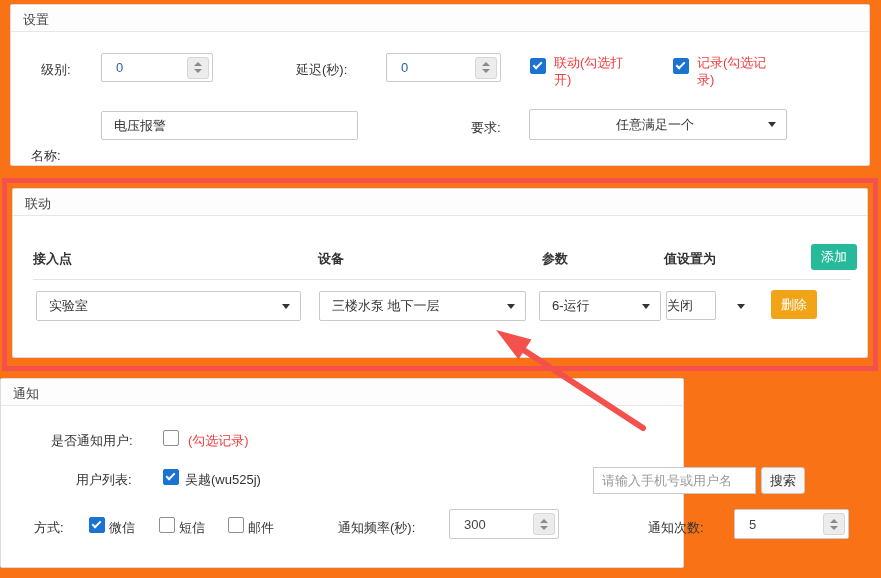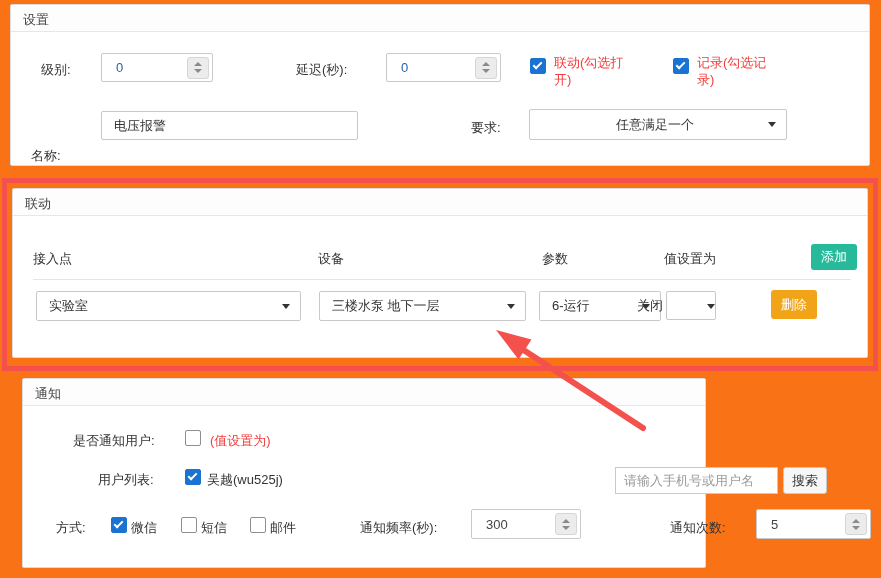--- a/index.html
+++ b/index.html
@@ -5,21 +5,21 @@
   * { margin:0; padding:0; box-sizing:border-box; }
   html,body { background:#fff; }
   body { font-family:"Liberation Sans","DejaVu Sans",sans-serif; color:#333; }
   .page { position:relative; width:881px; height:578px; overflow:hidden; background:#f97316; }
 
   .panel { position:absolute; background:#fff; border:1px solid #dcdcdc; border-radius:2px; }
   .panel-header { position:absolute; left:0; top:0; right:0; height:27px; border-bottom:1px solid #e7e7e7; background:#fdfdfd; }
   .panel-title { position:absolute; left:12px; top:6px; font-size:13px; color:#444; }
 
   .lbl { position:absolute; font-size:13px; color:#333; white-space:nowrap; }
-  .lbl.bold { font-weight:normal; }
+  .lbl.bold { font-weight:bold; }
   .lbl.red { color:#f23c3c; }
 
   
   .spin-input { position:absolute; background:#fff; border:1px solid #c9c9c9; border-radius:2px; display:flex; align-items:center; }
   .spin-value { flex:1; padding-left:14px; font-size:13px; color:#2b5fa3; }
   .spin-value.dark { color:#444; }
   .spinner { width:22px; height:22px; margin-right:3px; background:#ececec; border:1px solid #d6d6d6; border-radius:3px;
              display:flex; flex-direction:column; align-items:center; justify-content:center; gap:3px; cursor:pointer; }
   .chev { width:0; height:0; border-left:4px solid transparent; border-right:4px solid transparent; }
   .chev.up   { border-bottom:4px solid #8a8a8a; }
@@ -28,21 +28,21 @@
   
   .text-input { position:absolute; background:#fff; border:1px solid #c9c9c9; border-radius:2px;
                 font-size:13px; color:#333; padding-left:12px; display:flex; align-items:center; }
 
   
   .select { position:absolute; background:#fff; border:1px solid #c9c9c9; border-radius:2px;
             display:flex; align-items:center; cursor:pointer; }
   .select .select-value { flex:1; padding-left:12px; font-size:13px; color:#333; white-space:nowrap; overflow:hidden; }
   .select .caret { width:0; height:0; border-left:4px solid transparent; border-right:4px solid transparent;
                    border-top:5px solid #333; margin-right:10px; }
-  .select.small { justify-content:flex-end;gap:42px; }
+  .select.small { justify-content:space-between;gap:42px; }
   .select.small .select-value { flex:none; padding-left:0; }
   .select.small .caret { margin:1px 0 0 2px; }
 
   
   .cb { position:absolute; width:16px; height:16px; background:#fff; border:1px solid #8f8f8f; border-radius:2px; cursor:pointer; }
   .cb.checked { background:#1a73d1; border-color:#1a73d1; }
   .cb .check { display:block; width:9px; height:5px; border-left:2px solid #fff; border-bottom:2px solid #fff;
                transform:rotate(-45deg); margin:3px 0 0 2px; }
 
   
@@ -145,28 +145,28 @@
     </div>
 
     <div class="select small" style="left:653px; top:102px; width:50px; height:29px;">
       <span class="select-value">关闭</span>
       <i class="caret"></i>
     </div>
 
     <button class="btn btn-del" style="left:758px; top:101px; width:46px; height:29px;">删除</button>
   </section>
 
-  <section class="panel" style="left:22px; top:378px; width:684px; height:190px;">
+  <section class="panel" style="left:0; top:378px; width:684px; height:190px;">
     <div class="panel-header">
       <span class="panel-title">通知</span>
     </div>
 
     <span class="lbl" style="left:50px; top:53px;">是否通知用户:</span>
     <span class="cb" style="left:162px; top:51px;"></span>
-    <span class="lbl red" style="left:187px; top:53px;">(值设置为)</span>
+    <span class="lbl red" style="left:187px; top:53px;">(勾选记录)</span>
 
     <span class="lbl" style="left:75px; top:92px;">用户列表:</span>
     <span class="cb checked" style="left:162px; top:90px;">
         <i class="check"></i>
       </span>
     <span class="lbl" style="left:184px; top:92px;">吴越(wu525j)</span>
 
     <input class="search-input" style="left: 592px; top: 88px; width: 163px; height: 27px;" placeholder="请输入手机号或用户名">
     <button class="btn btn-search" style="left:760px; top:88px; width:44px; height:27px;">搜索</button>
 

